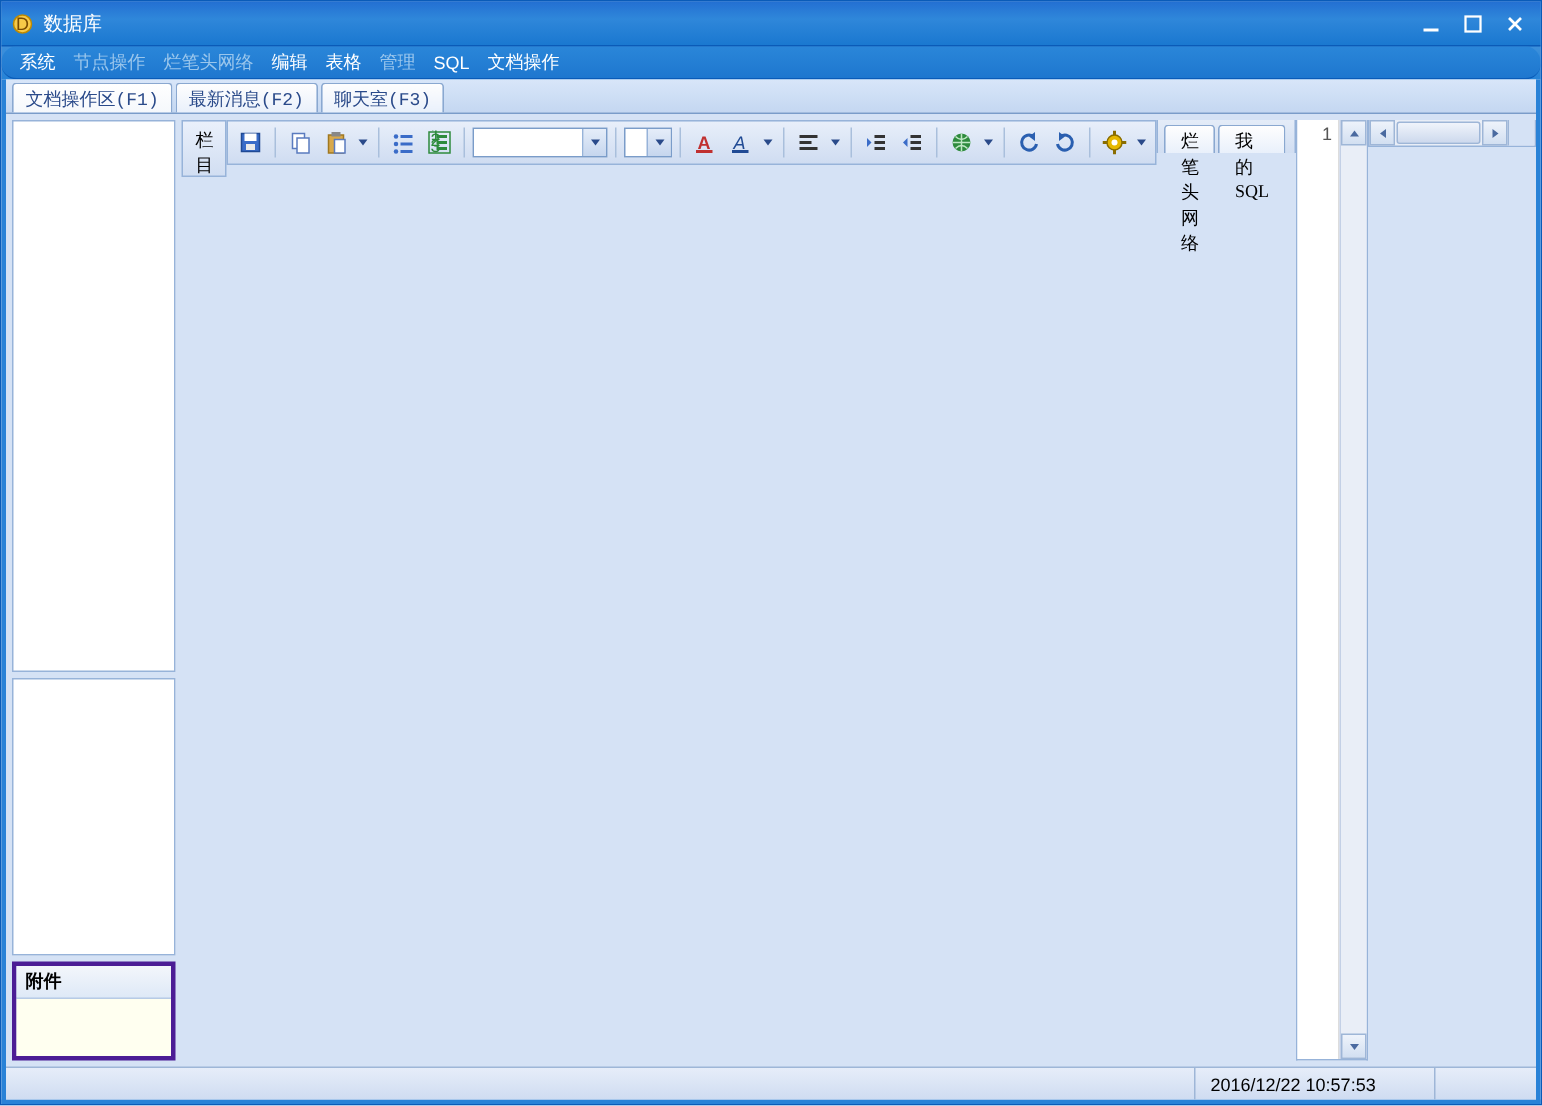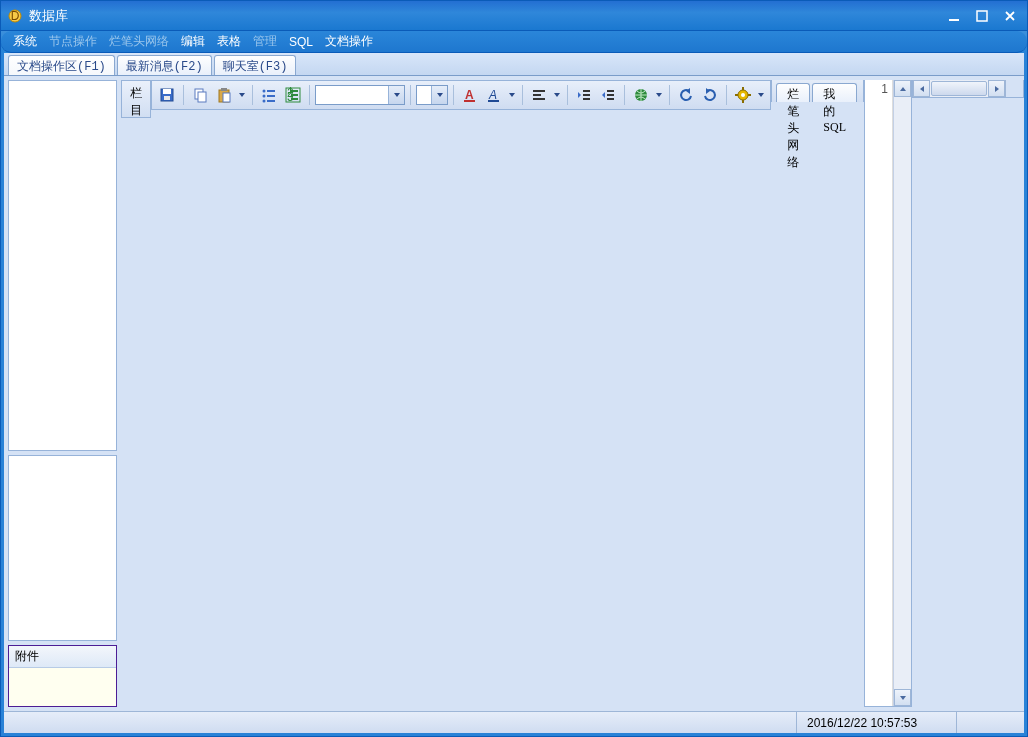--- a/index.html
+++ b/index.html
@@ -64,21 +64,22 @@
 .left-col {
   width: 228px; display: flex; flex-direction: column;
   padding: 4px; gap: 4px;
 }
 .panel {
   background: #fff; border: 1px solid #97b3d9;
 }
 .panel.top { flex: 2; }
 .panel.mid { flex: 1; }
 .attach-box {
-  border: 1px solid #4c1d95;
+  border: 3px solid #4c1d95;
+  font-weight: bold;
 }
 .attach-header {
   background: linear-gradient(to bottom, #f3f6fb, #dee9f7);
   border-bottom: 1px solid #b7cbe6; padding: 2px 6px;
 }
 .attach-body { height: 38px; background: #fffff0; }
 
 
 .right-col {
   flex: 1; display: flex; flex-direction: row;

